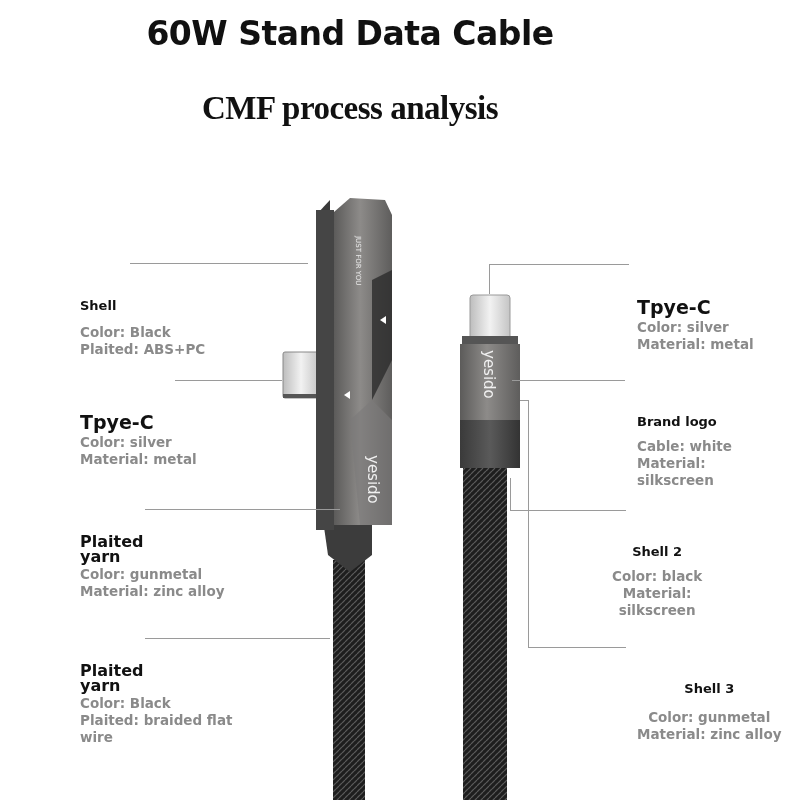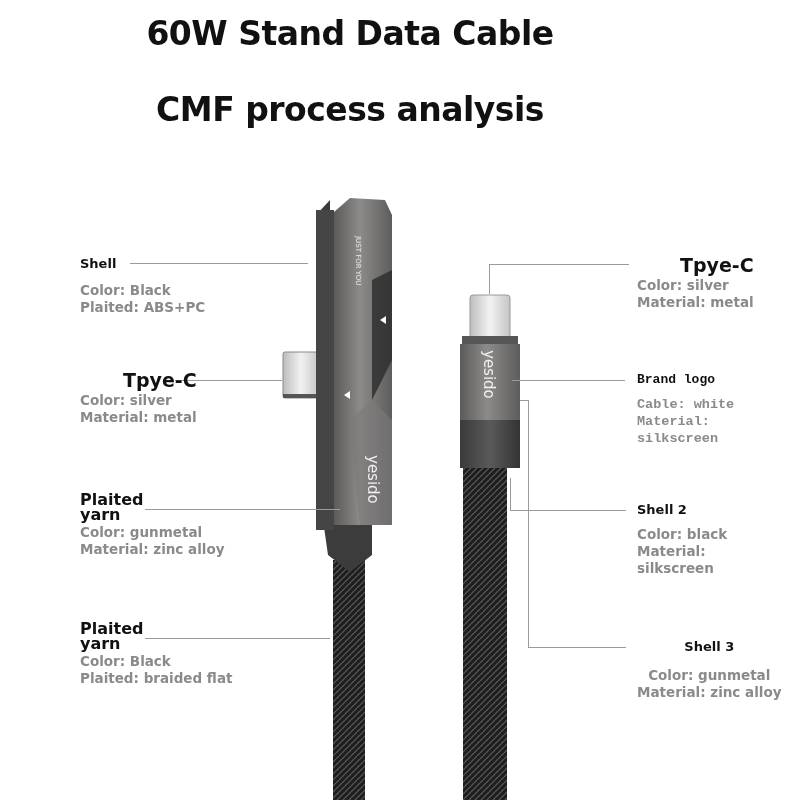--- a/index.html
+++ b/index.html
@@ -5,25 +5,25 @@
   html, body { margin: 0; padding: 0; }
   body {
     width: 800px; height: 800px; background: #ffffff; position: relative; overflow: hidden;
     font-family: "DejaVu Sans", "Liberation Sans", sans-serif;
   }
   .title {
     position: absolute; left: 0; width: 700px; text-align: center;
     font-weight: bold; color: #111; font-size: 33px; letter-spacing: -0.5px;
   }
   #t1 { top: 14px; }
-  #t2 { top: 90px; }
+  #t2 { top: 90px; font-family: Liberation Serif, serif; }
 
-  .label { position: absolute; line-height: 17px; }
+  .label { position: absolute; line-height: 17px; margin-top: 42px; }
   .label .head { font-weight: bold; color: #111; font-size: 13px; }
-  .label .head.big { font-size: 19px; line-height: 24px; text-align: right; }
+  .label .head.big { font-size: 19px; line-height: 24px; }
   .label .head.small { font-size: 16px; line-height: 15px; }
   .label .detail { color: #8a8a8a; font-size: 13.5px; font-weight: bold; }
 
   .line { position: absolute; background: #9a9a9a; }
 
   svg.art { position: absolute; left: 0; top: 0; }
 </style>
 </head>
 <body>
 
@@ -115,36 +115,37 @@
   <div class="head small">yarn</div>
   <div class="detail" style="margin-top:2px;">Color: gunmetal</div>
   <div class="detail">Material: zinc alloy</div>
 </div>
 
 <div class="label" style="left:80px; top:621px;">
   <div class="head small">Plaited</div>
   <div class="head small">yarn</div>
   <div class="detail" style="margin-top:2px;">Color: Black</div>
   <div class="detail">Plaited: braided flat</div>
+  <div class="detail">wire</div>
 </div>
 
 <div class="label" style="left:637px; top:253px;">
   <div class="head big">Tpye-C</div>
   <div class="detail">Color: silver</div>
   <div class="detail">Material: metal</div>
 </div>
 
-<div class="label" style="left:637px; top:371px;font-family:Liberation Mono, monospace;">
+<div class="label" style="left:637px; top:371px;">
   <div class="head">Brand logo</div>
   <div class="detail" style="margin-top:8px;">Cable: white</div>
   <div class="detail">Material:</div>
   <div class="detail">silkscreen</div>
 </div>
 
-<div class="label" style="left:637px; top:501px;">
+<div class="label" style="left:612px; top:501px;text-align:center;">
   <div class="head">Shell 2</div>
   <div class="detail" style="margin-top:8px;">Color: black</div>
   <div class="detail">Material:</div>
   <div class="detail">silkscreen</div>
 </div>
 
 <div class="label" style="left:637px; top:638px;text-align:center;">
   <div class="head">Shell 3</div>
   <div class="detail" style="margin-top:12px;">Color: gunmetal</div>
   <div class="detail">Material: zinc alloy</div>

